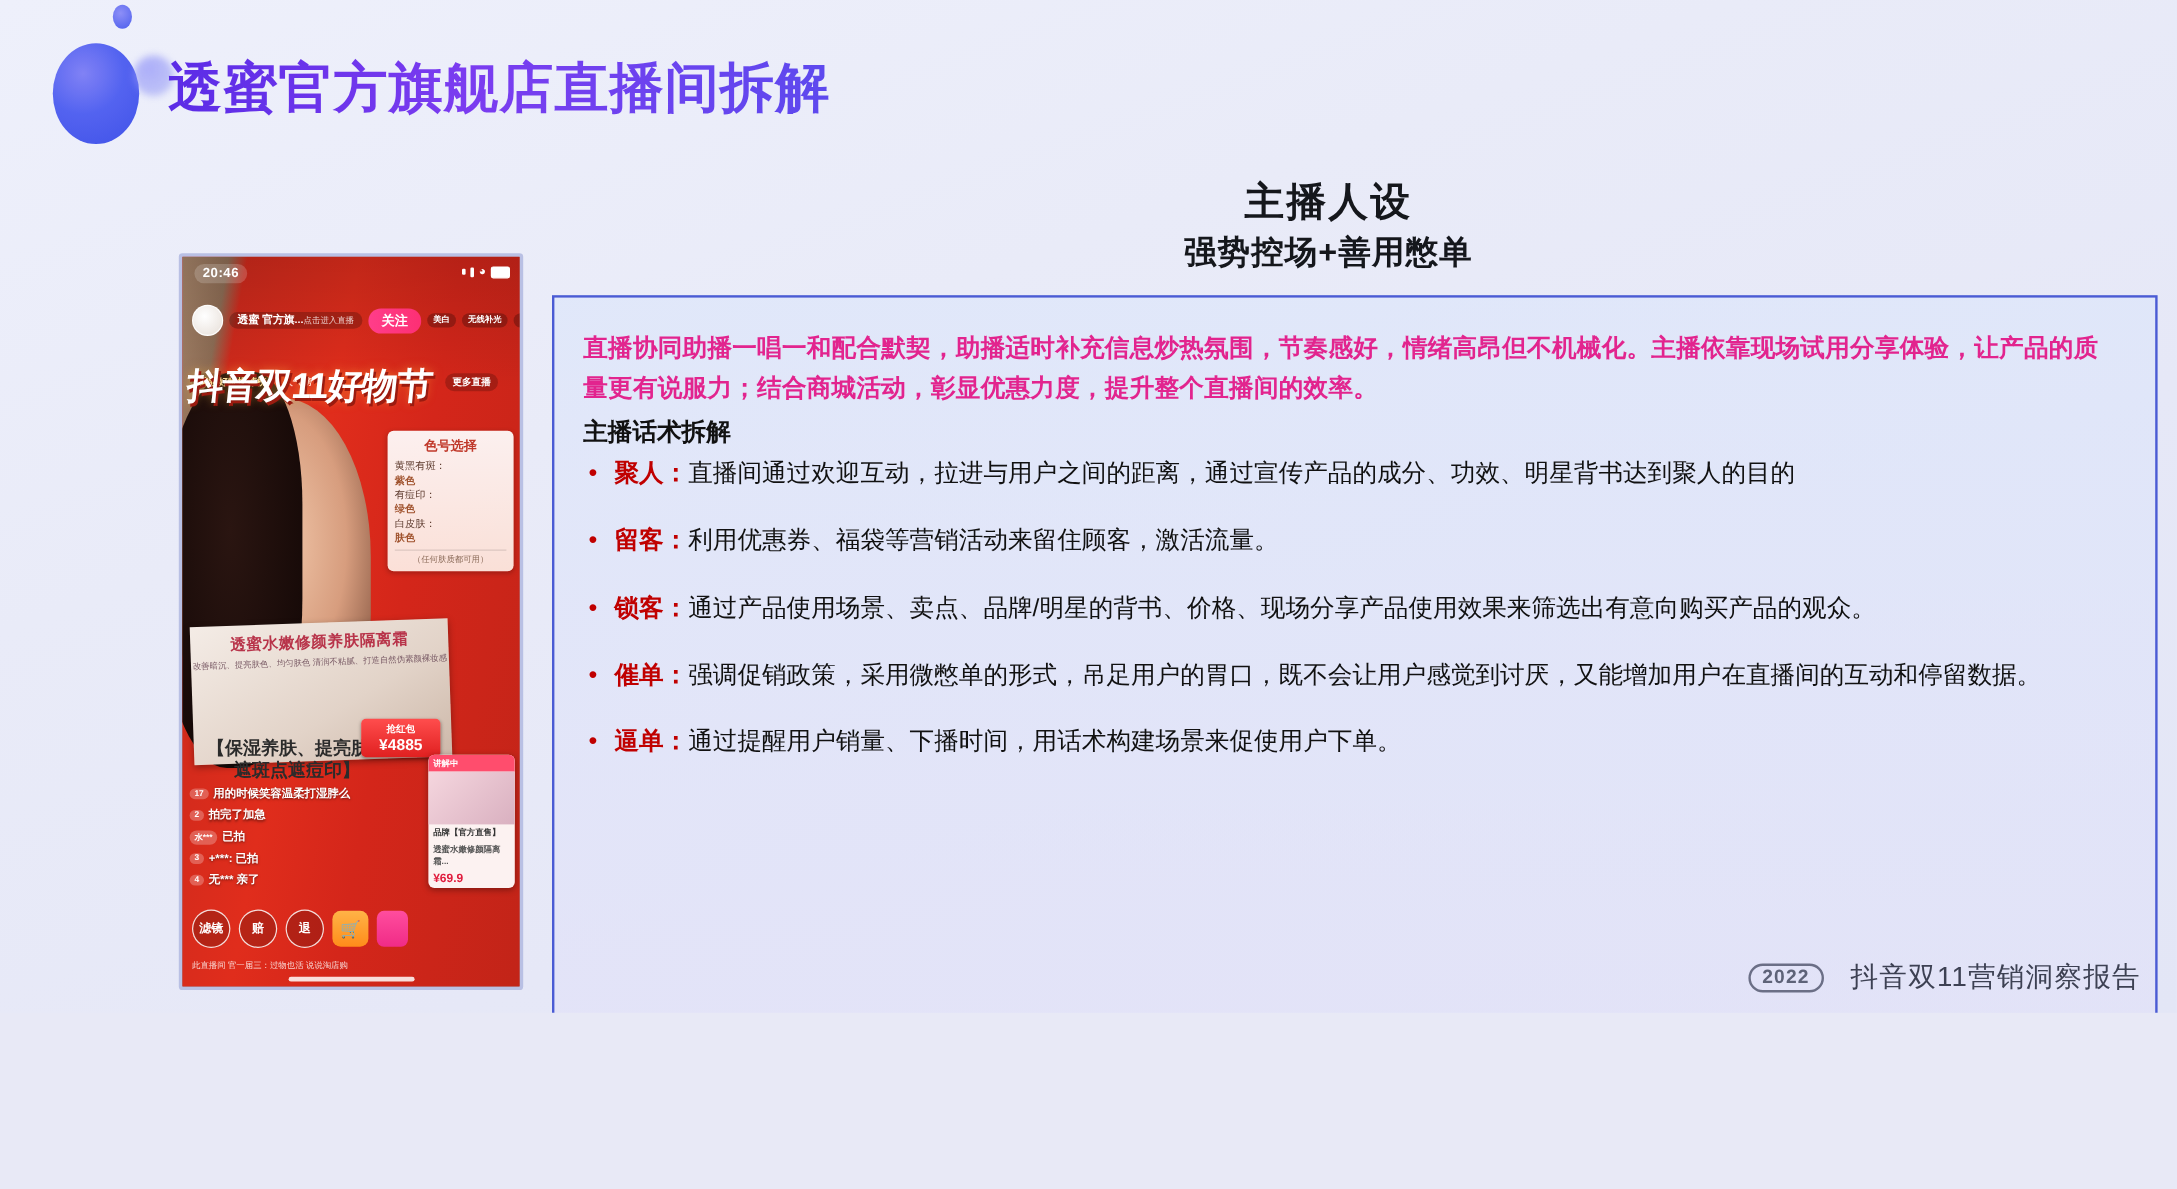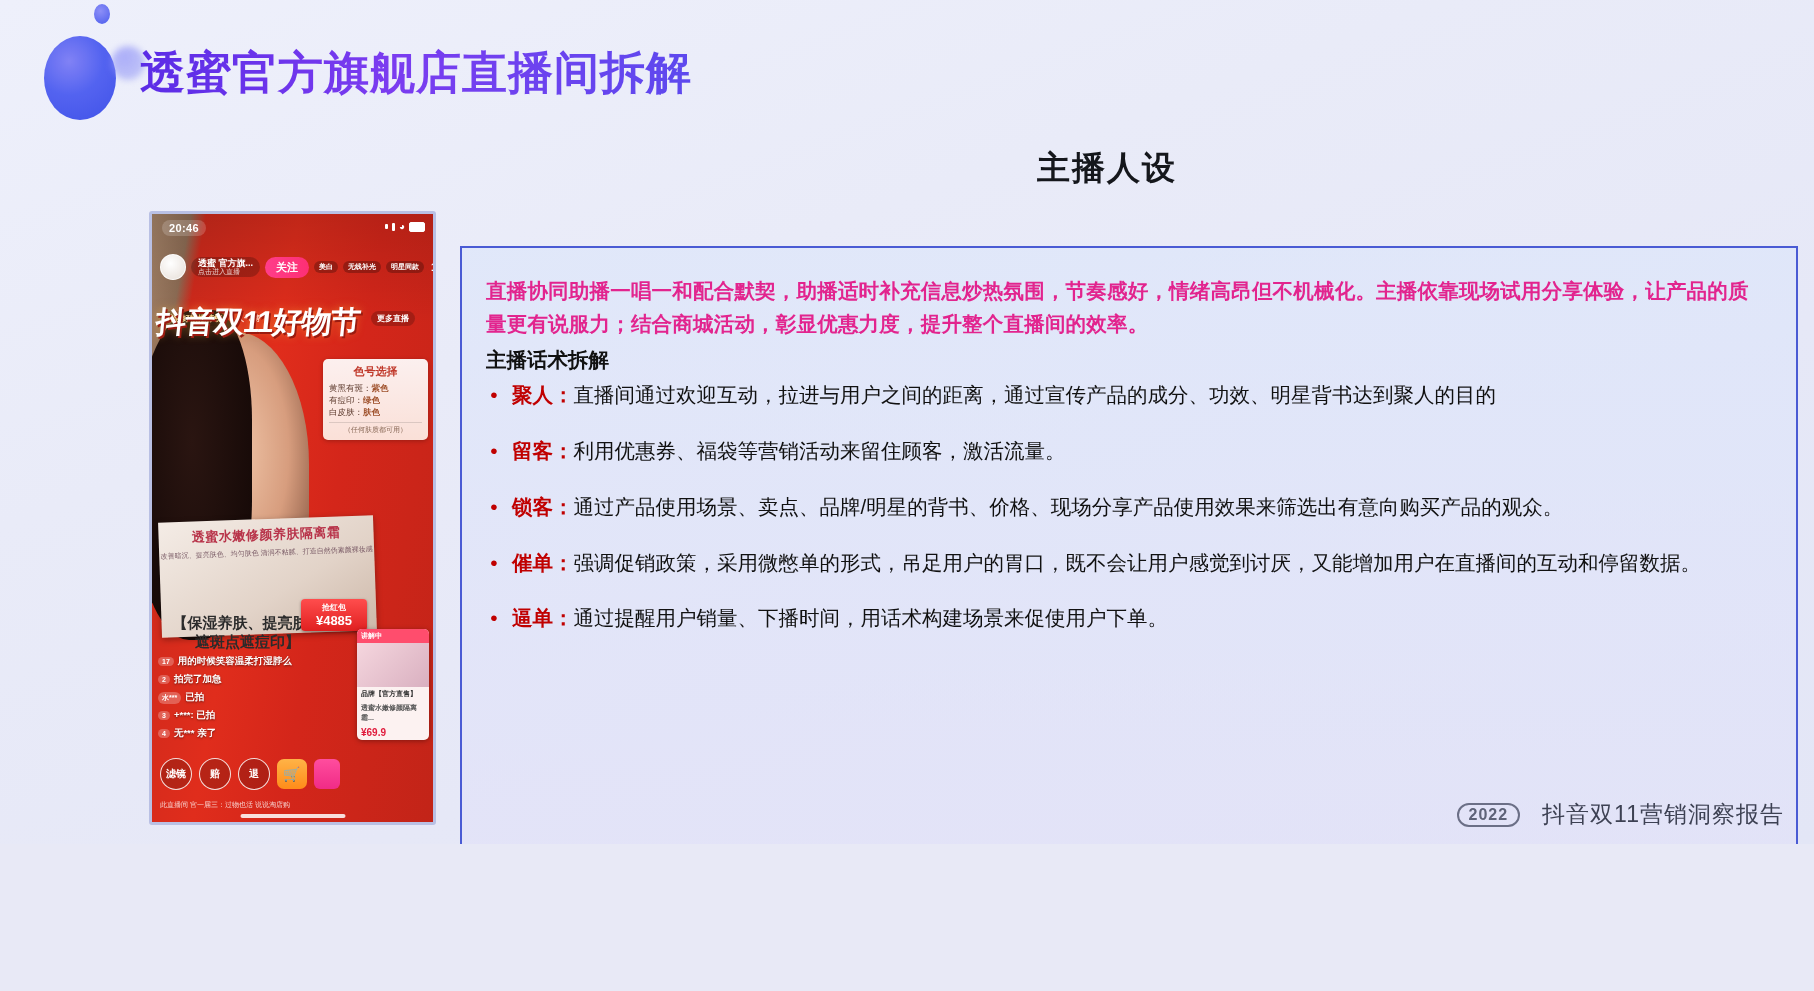--- a/index.html
+++ b/index.html
@@ -106,21 +106,21 @@
     position:absolute;left:8px;top:40px;right:6px;display:flex;align-items:center;gap:5px;
   }
   .avatar{
     width:24px;height:24px;border-radius:50%;
     background:radial-gradient(circle at 40% 35%,#fff,#e6ded7);
     border:1.5px solid rgba(255,255,255,.85);
     flex:0 0 auto;
   }
   .anchor-pill{
     background:rgba(0,0,0,.22);border-radius:11px;
-    padding:2px 7px;display:flex;flex-direction:column;line-height:1.05;
+    padding:2px 7px;display:flex;flex-direction:row;line-height:1.05;align-items:flex-end;
   }
   .anchor-name{color:#fff;font-size:9px;font-weight:bold;white-space:nowrap;}
   .anchor-sub{color:rgba(255,255,255,.8);font-size:7px;white-space:nowrap;}
   .follow-btn{
     background:linear-gradient(90deg,#ff3d8a,#fd2f74);
     color:#fff;font-size:11px;font-weight:bold;
     padding:3px 11px;border-radius:11px;flex:0 0 auto;
   }
   .stat-chip{
     background:rgba(0,0,0,.25);color:#fff;font-size:7px;font-weight:bold;
@@ -147,21 +147,21 @@
     letter-spacing:-1px;white-space:nowrap;
     transform:skewX(-6deg);
   }
   .color-card{
     position:absolute;right:5px;top:145px;width:93px;
     background:linear-gradient(180deg,rgba(255,255,255,.93),rgba(255,244,236,.9));
     border-radius:5px;padding:5px 6px;
     box-shadow:0 1px 4px rgba(0,0,0,.25);
   }
   .color-card-t{font-size:11px;font-weight:bold;color:#c0392b;text-align:center;margin-bottom:4px;}
-  .color-card-r{font-size:8.5px;color:#5d3b2e;display:flex;justify-content:flex-start;margin:0 0;}
+  .color-card-r{font-size:8.5px;color:#5d3b2e;display:flex;justify-content:flex-start;margin:0 0;flex-direction:column;}
   .color-card-r b{color:#a0522d;}
   .color-card-f{font-size:7px;color:#8a6a58;text-align:center;margin-top:3px;border-top:1px solid rgba(0,0,0,.12);padding-top:2px;}
   .poster{
     position:absolute;left:8px;top:305px;width:215px;height:115px;
     background:linear-gradient(150deg,#f4ece6,#e2d3c8 60%,#cdb8a9);
     transform:rotate(-2deg);
     box-shadow:0 2px 6px rgba(0,0,0,.35);
   }
   .poster-t{
     font-size:13px;font-weight:bold;color:#b8344a;text-align:center;margin-top:7px;letter-spacing:.5px;
@@ -279,20 +279,21 @@
 <div class="slide">
 
   <div class="blob-big"></div>
   <div class="blob-sm1"></div>
   <div class="blob-sm2"></div>
 
   <div class="title">透蜜官方旗舰店直播间拆解</div>
 
 
   <div class="sec-title">主播人设</div>
+  <div class="sec-sub">强势控场+善用憋单</div>
 
   <div class="phone">
     <div class="phone-bg"></div>
     <div class="phone-face"></div>
     <div class="phone-hair"></div>
 
     <div class="status-time">20:46</div>
     <div class="status-right">
       <span class="sig-bar" style="height:5px"></span>
       <span class="sig-bar" style="height:8px"></span>

